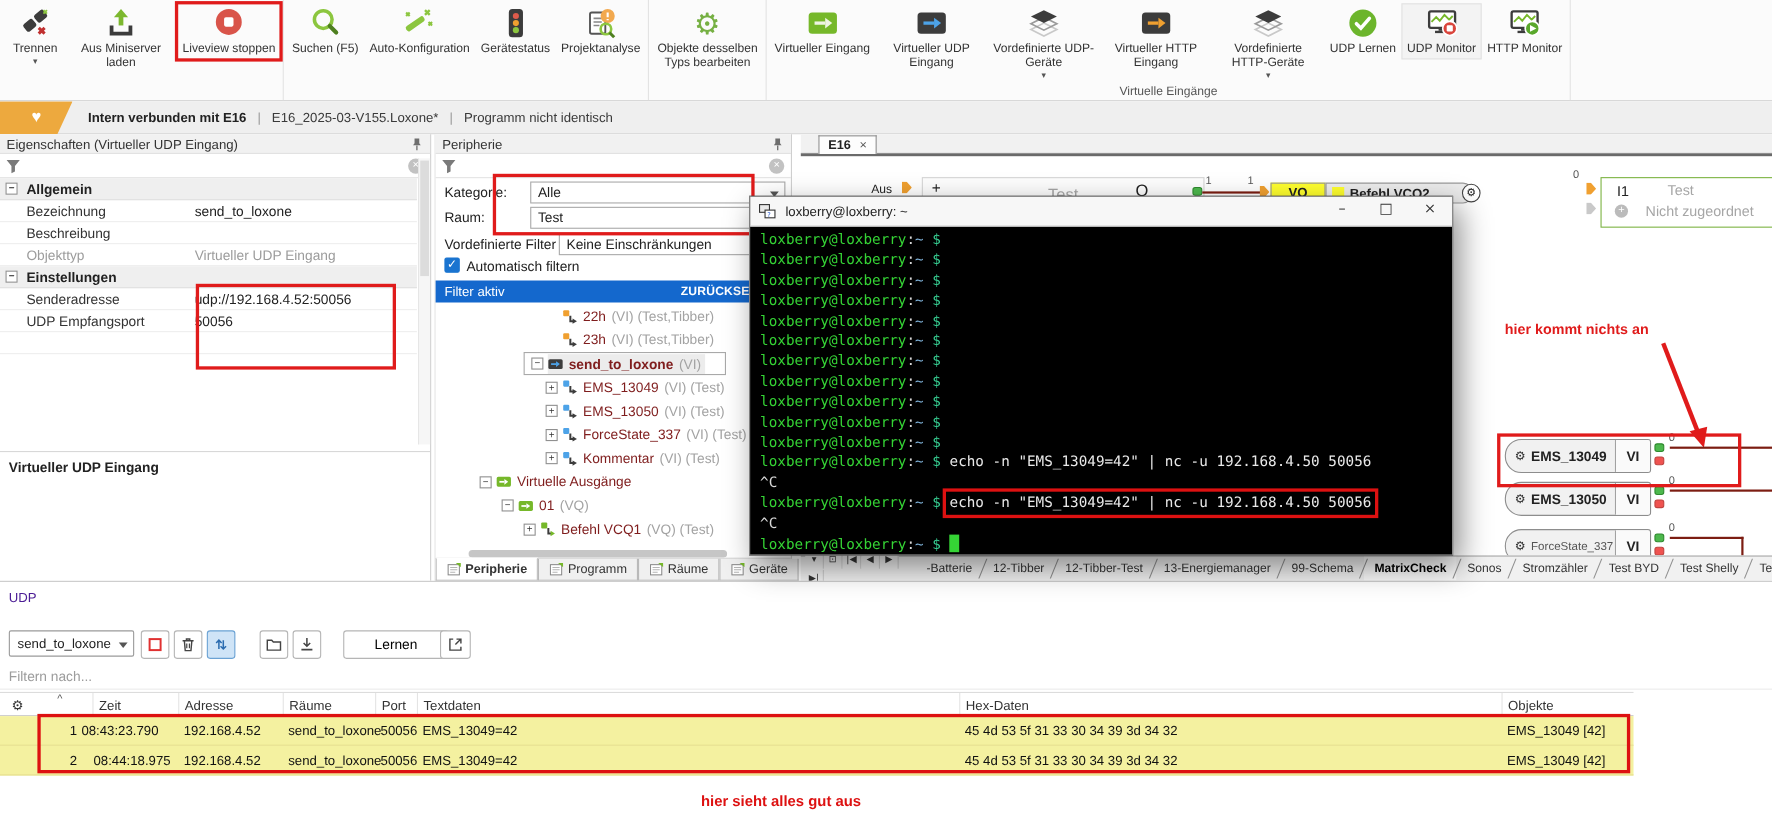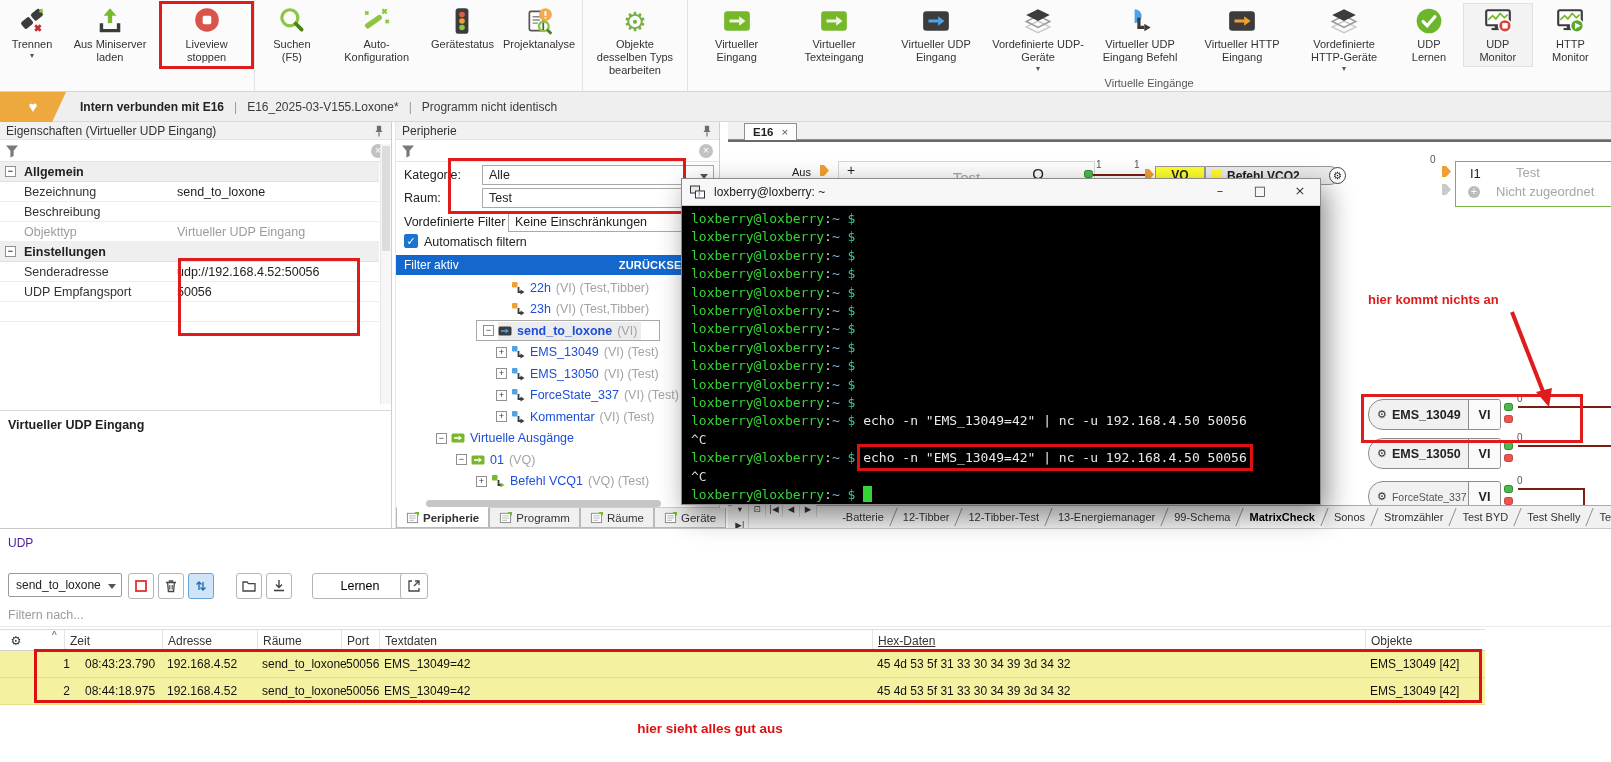--- a/index.html
+++ b/index.html
@@ -65,21 +65,21 @@
              border-right:4px solid transparent;border-top:5px solid #555}
   .checkbox{position:absolute;width:14px;height:14px;background:#1a74d0;border:1px solid #1a74d0;border-radius:2px;
             color:#fff;font-size:11px;line-height:13px;text-align:center;cursor:pointer}
   #filter-bar{position:absolute;left:0;right:0;top:133px;height:20px;background:#1468cd;color:#fff;
               display:flex;align-items:center;justify-content:space-between;padding:0 8px;font-size:12px}
   #filter-bar .rst{font-weight:bold;font-size:11px;letter-spacing:.2px;cursor:pointer}
   #tree{position:absolute;left:0;top:155px;right:0;height:218px;overflow:hidden}
   .trow{position:absolute;height:21px;display:flex;align-items:center;font-size:12.5px;white-space:nowrap;cursor:pointer}
   .trow .exp{margin-right:4px}
   .ticn{width:14px;height:14px;margin-right:5px;flex:none}
-  .tname{color:#1d4ed8}
+  .tname{color:#7f1d1d}
   .tsuf{color:#a3a3a3;margin-left:5px}
   .trow.bold .tname{font-weight:bold}
   .trow.sel .inner{background:#ececec}
   .trow .inner{display:flex;align-items:center;padding:2px 4px 2px 0}
   #tree-frame{position:absolute;left:52px;top:36px;width:238px;height:56px;border:3px solid #e01b1b;z-index:5}
   #periph-hsb{position:absolute;left:30px;top:378px;width:235px;height:7px;background:#c6c6c6;border-radius:4px}
   #periph-tabs{position:absolute;left:0;right:0;bottom:0;height:21px;display:flex;background:#fff;border-top:1px solid #cfcfcf}
   .ptab{display:flex;align-items:center;gap:4px;padding:0 9px;font-size:11.5px;color:#333;background:#f0f0f0;
         border:1px solid #b9b9b9;border-top:none;cursor:pointer}
   .ptab.active{background:#fff;font-weight:bold;border-top:1px solid #fff;margin-top:-1px}
@@ -285,57 +285,37 @@
               <rect x="2" y="5" width="24" height="18" rx="3" fill="#76b82a"></rect>
               <rect x="7" y="12.6" width="9" height="2.8" fill="#eef4e2"></rect>
               <polygon points="16,9.5 22,14 16,18.5" fill="#eef4e2"></polygon>
             </svg>
           </span>
           <span class="rlabel">Virtueller Eingang</span>
         </button>
         <button class="rbtn">
           <span class="icn" style="">
             <svg viewBox="0 0 28 28">
-              <rect x="2" y="5" width="24" height="18" rx="3" fill="#76b82a"></rect>
-              <rect x="7" y="12.6" width="9" height="2.8" fill="#eef4e2"></rect>
-              <polygon points="16,9.5 22,14 16,18.5" fill="#eef4e2"></polygon>
-            </svg>
-          </span>
-          <span class="rlabel">Virtueller Texteingang</span>
-        </button>
-        <button class="rbtn">
-          <span class="icn" style="">
-            <svg viewBox="0 0 28 28">
               <rect x="2" y="5" width="24" height="18" rx="3" fill="#3c3c3c"></rect>
               <rect x="7" y="12.6" width="9" height="2.8" fill="#4da3e8"></rect>
               <polygon points="16,9.5 22,14 16,18.5" fill="#4da3e8"></polygon>
             </svg>
           </span>
           <span class="rlabel">Virtueller UDP Eingang</span>
         </button>
         <button class="rbtn">
           <span class="icn" style="">
             <svg viewBox="0 0 28 28">
               <polygon points="14,14 25,19.5 14,25 3,19.5" fill="none" stroke="#c9c9c9" stroke-width="1.4"></polygon>
               <polygon points="14,9 25,14.5 14,20 3,14.5" fill="none" stroke="#9a9a9a" stroke-width="1.4"></polygon>
               <polygon points="14,3 25,8.5 14,14 3,8.5" fill="#3c3c3c"></polygon>
             </svg>
           </span>
           <span class="rlabel">Vordefinierte UDP-Geräte</span>
           <span class="drop">▾</span>
-        </button>
-        <button class="rbtn">
-          <span class="icn" style="">
-            <svg viewBox="0 0 28 28">
-              <path d="M9 3 a6.5 6.5 0 0 1 0 13 z" fill="#4da3e8"></path>
-              <path d="M13 11 v9 h5" fill="none" stroke="#3c3c3c" stroke-width="3"></path>
-              <polygon points="18,16.5 24,20 18,23.5" fill="#3c3c3c"></polygon>
-            </svg>
-          </span>
-          <span class="rlabel">Virtueller UDP Eingang Befehl</span>
         </button>
         <button class="rbtn">
           <span class="icn" style="">
             <svg viewBox="0 0 28 28">
               <rect x="2" y="5" width="24" height="18" rx="3" fill="#3c3c3c"></rect>
               <rect x="7" y="12.6" width="9" height="2.8" fill="#f0a030"></rect>
               <polygon points="16,9.5 22,14 16,18.5" fill="#f0a030"></polygon>
             </svg>
           </span>
           <span class="rlabel">Virtueller HTTP Eingang</span>
@@ -872,32 +852,32 @@
     <div id="udp-filter-row">
       <input id="udp-filter" type="text" placeholder="Filtern nach..." style="">
     </div>
     <div id="udp-header">
       <span class="icn" style="position:absolute;left:9px;top:4px;width:14px;height:14px">
           <svg viewBox="0 0 16 16">
             <text x="8" y="13" text-anchor="middle" font-size="14" fill="#333" font-family="DejaVu Sans">⚙</text>
           </svg>
         </span>
       <span style="position:absolute;left:52px;top:0;font-size:10px;color:#555">^</span>
-    <span class="hc" style="left: 64px;">Zeit</span>
+    <span class="hc" style="left: 84px;">Zeit</span>
         <span class="hc" style="left: 162px;">Adresse</span>
         <span class="hc" style="left: 257px;">Räume</span>
         <span class="hc" style="left: 341px;">Port</span>
         <span class="hc" style="left: 379px;">Textdaten</span>
-        <span class="hc" style="left: 872px; text-decoration: underline;">Hex-Daten</span>
+        <span class="hc" style="left: 872px;">Hex-Daten</span>
         <span class="hc" style="left: 1365px;">Objekte</span>
       </div>
     <div id="udp-rows">
         <div class="urow" style="top: 0px; height: 27px;">
           <span class="uc" style="left: 30px; width: 40px; text-align: right; line-height: 27px;">1</span>
-          <span class="uc" style="left: 85px; line-height: 27px;">08:43:23.790</span>
+          <span class="uc" style="left: 74px; line-height: 27px;">08:43:23.790</span>
           <span class="uc" style="left: 167px; line-height: 27px;">192.168.4.52</span>
           <span class="uc" style="left: 262px; line-height: 27px;">send_to_loxone</span>
           <span class="uc" style="left: 346px; line-height: 27px;">50056</span>
           <span class="uc" style="left: 384px; line-height: 27px;">EMS_13049=42</span>
           <span class="uc" style="left: 877px; line-height: 27px;">45 4d 53 5f 31 33 30 34 39 3d 34 32</span>
           <span class="uc" style="left: 1370px; line-height: 27px;">EMS_13049 [42]</span>
         </div>
         <div class="urow" style="top: 27px; height: 27px;">
           <span class="uc" style="left: 30px; width: 40px; text-align: right; line-height: 27px;">2</span>
           <span class="uc" style="left: 85px; line-height: 27px;">08:44:18.975</span>

